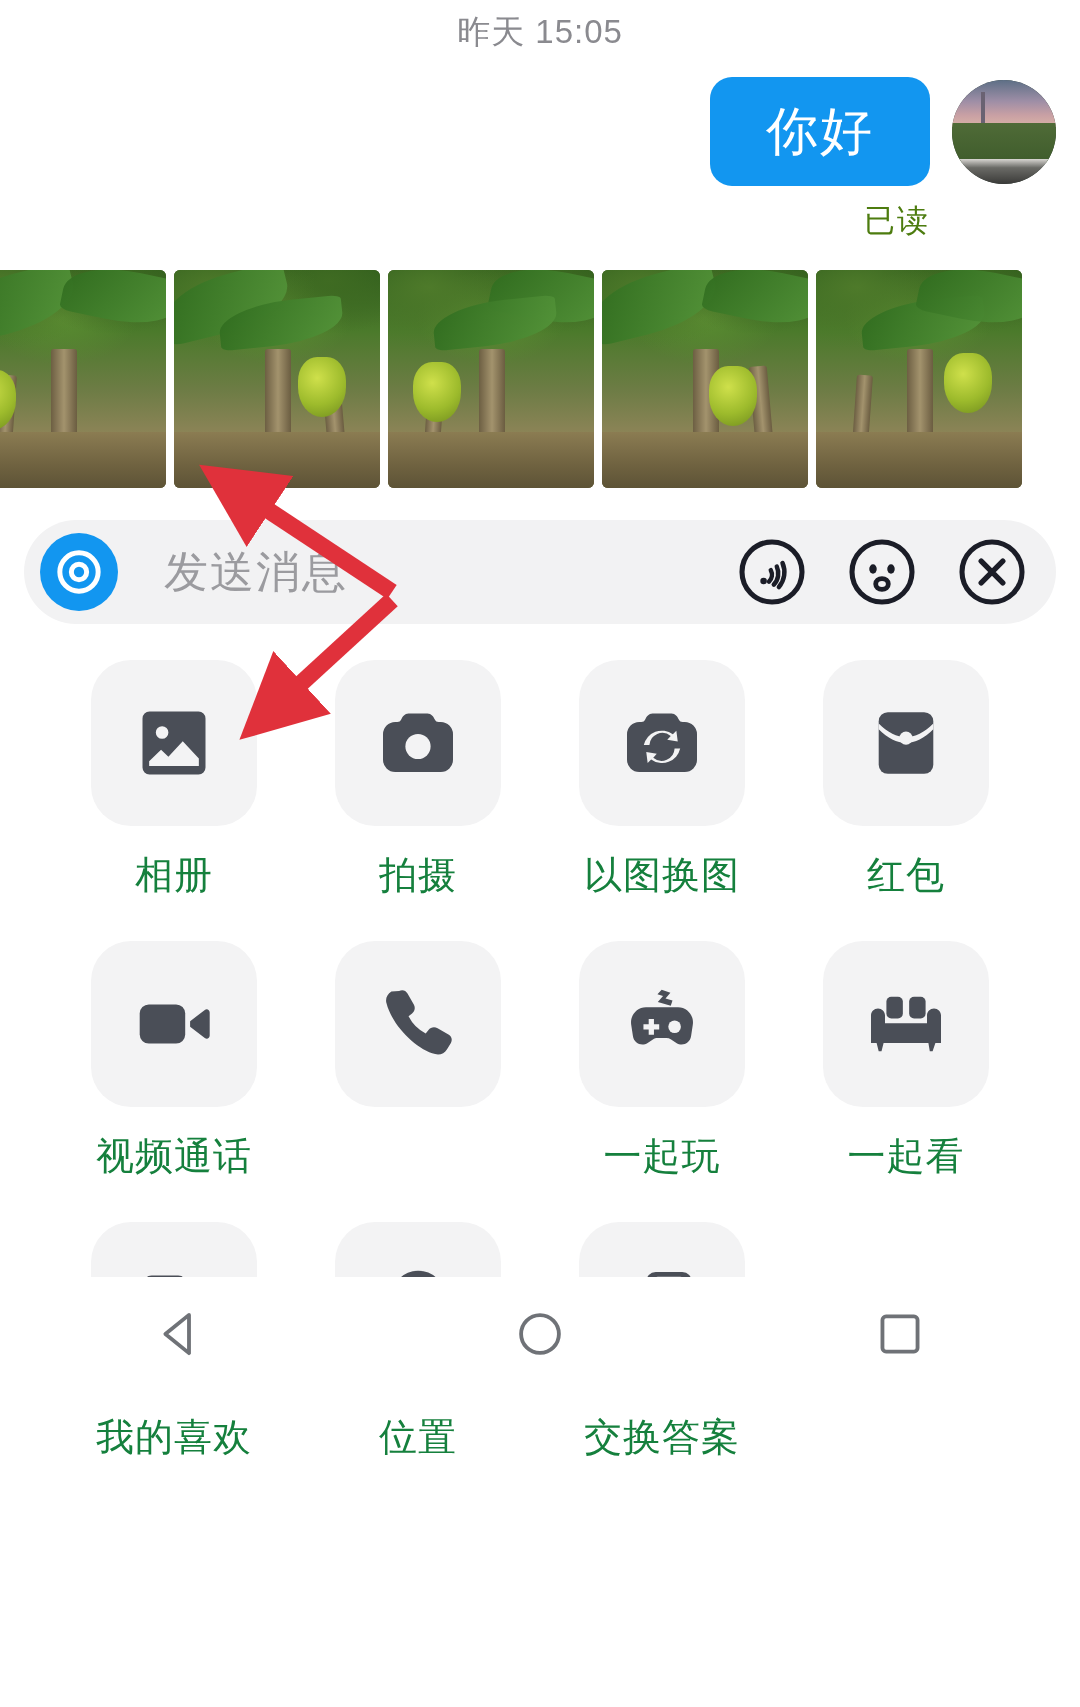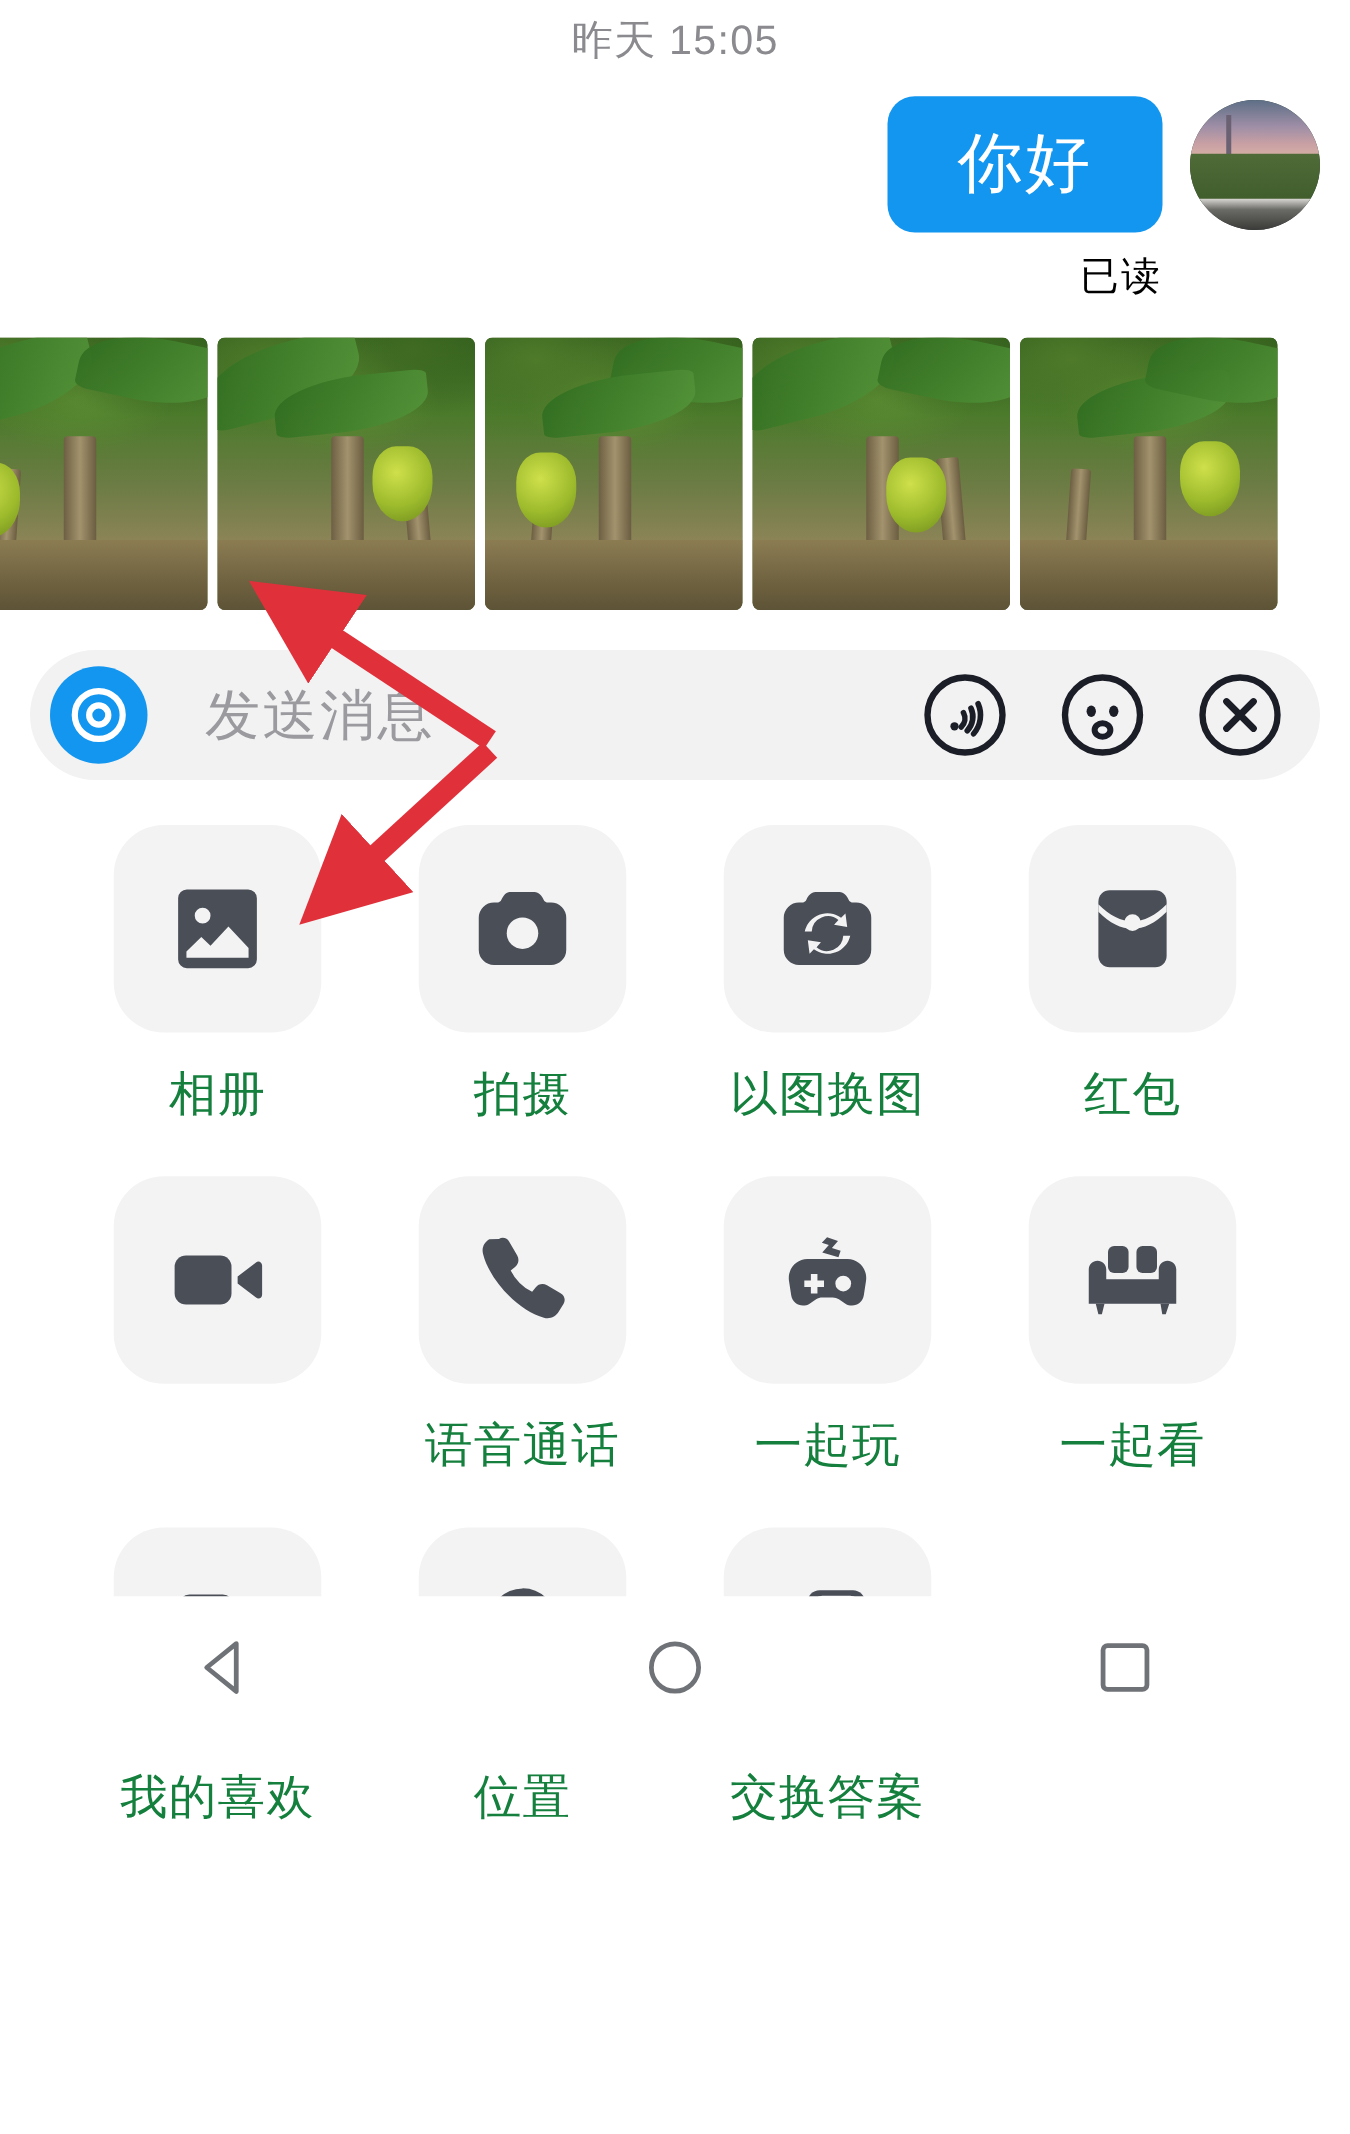--- a/index.html
+++ b/index.html
@@ -66,21 +66,21 @@
     background: linear-gradient(180deg,#d8d6d2 0%, #6a6a66 35%, #3a3a38 100%);
   }
   .avatar .pole {
     position: absolute; left: 28%; top: 12%; width: 4px; height: 34%;
     background: #6a6272;
   }
   .read-status {
     text-align: right;
     padding: 14px 150px 0 0;
     font-size: 31px;
-    color: #000000;
+    color: #4d7c0f;
     letter-spacing: 2px;
   }
 
   
   .photo-strip {
     display: flex;
     gap: 8px;
     margin-top: 28px;
     padding-left: 0;
     height: 218px;
@@ -356,28 +356,28 @@
     </div>
 
     <div class="grid-row">
       <div class="grid-cell">
         <div class="tile">
           <svg viewBox="0 0 24 24" aria-hidden="true">
             <rect x="2.2" y="6.4" width="13" height="11.2" rx="2.6"></rect>
             <path d="M16.6 11.2l4.2-3.2c.6-.5 1.4 0 1.4.7v6.6c0 .8-.8 1.2-1.4.7l-4.2-3.2z"></path>
           </svg>
         </div>
+        <div class="tile-label">视频通话</div>
       </div>
       <div class="grid-cell">
         <div class="tile">
           <svg viewBox="0 0 24 24" aria-hidden="true">
             <path d="M6.6 2.6c.9-.5 1.9-.2 2.4.7l1.8 3.1c.5.9.3 2-.5 2.6l-1 .8a11 11 0 0 0 4.9 4.9l.8-1c.6-.8 1.7-1 2.6-.5l3.1 1.8c.9.5 1.2 1.5.7 2.4l-1.1 1.8c-.7 1.2-2.1 1.8-3.4 1.4C11.6 19.4 4.6 12.4 3 6.1 2.6 4.8 3.2 3.4 4.4 2.7z"></path>
           </svg>
         </div>
-        <div class="tile-label">语音通话</div>
       </div>
       <div class="grid-cell">
         <div class="tile">
           <svg viewBox="0 0 24 24" aria-hidden="true">
             <path d="M11.9 2.2l2.5.9-1.4 1.6 2 .6-.5 1.5-3.7-1.1 1.5-1.7-1.6-.5z"></path>
             <path d="M7.4 7.2h9.2c2.6 0 4.6 2.4 4.2 5l-.5 3.3c-.3 2-2.5 3-4.2 1.9l-1.5-1a2.6 2.6 0 0 0-1.4-.4h-2.4c-.5 0-1 .1-1.4.4l-1.5 1c-1.7 1.1-3.9.1-4.2-1.9l-.5-3.3c-.4-2.6 1.6-5 4.2-5z"></path>
             <path d="M8.2 10.6h1.5v1.5h1.5v1.5H9.7v1.5H8.2v-1.5H6.7v-1.5h1.5z" fill="#f3f3f4"></path>
             <circle cx="15.6" cy="12.8" r="1.8" fill="#f3f3f4"></circle>
           </svg>
         </div>

